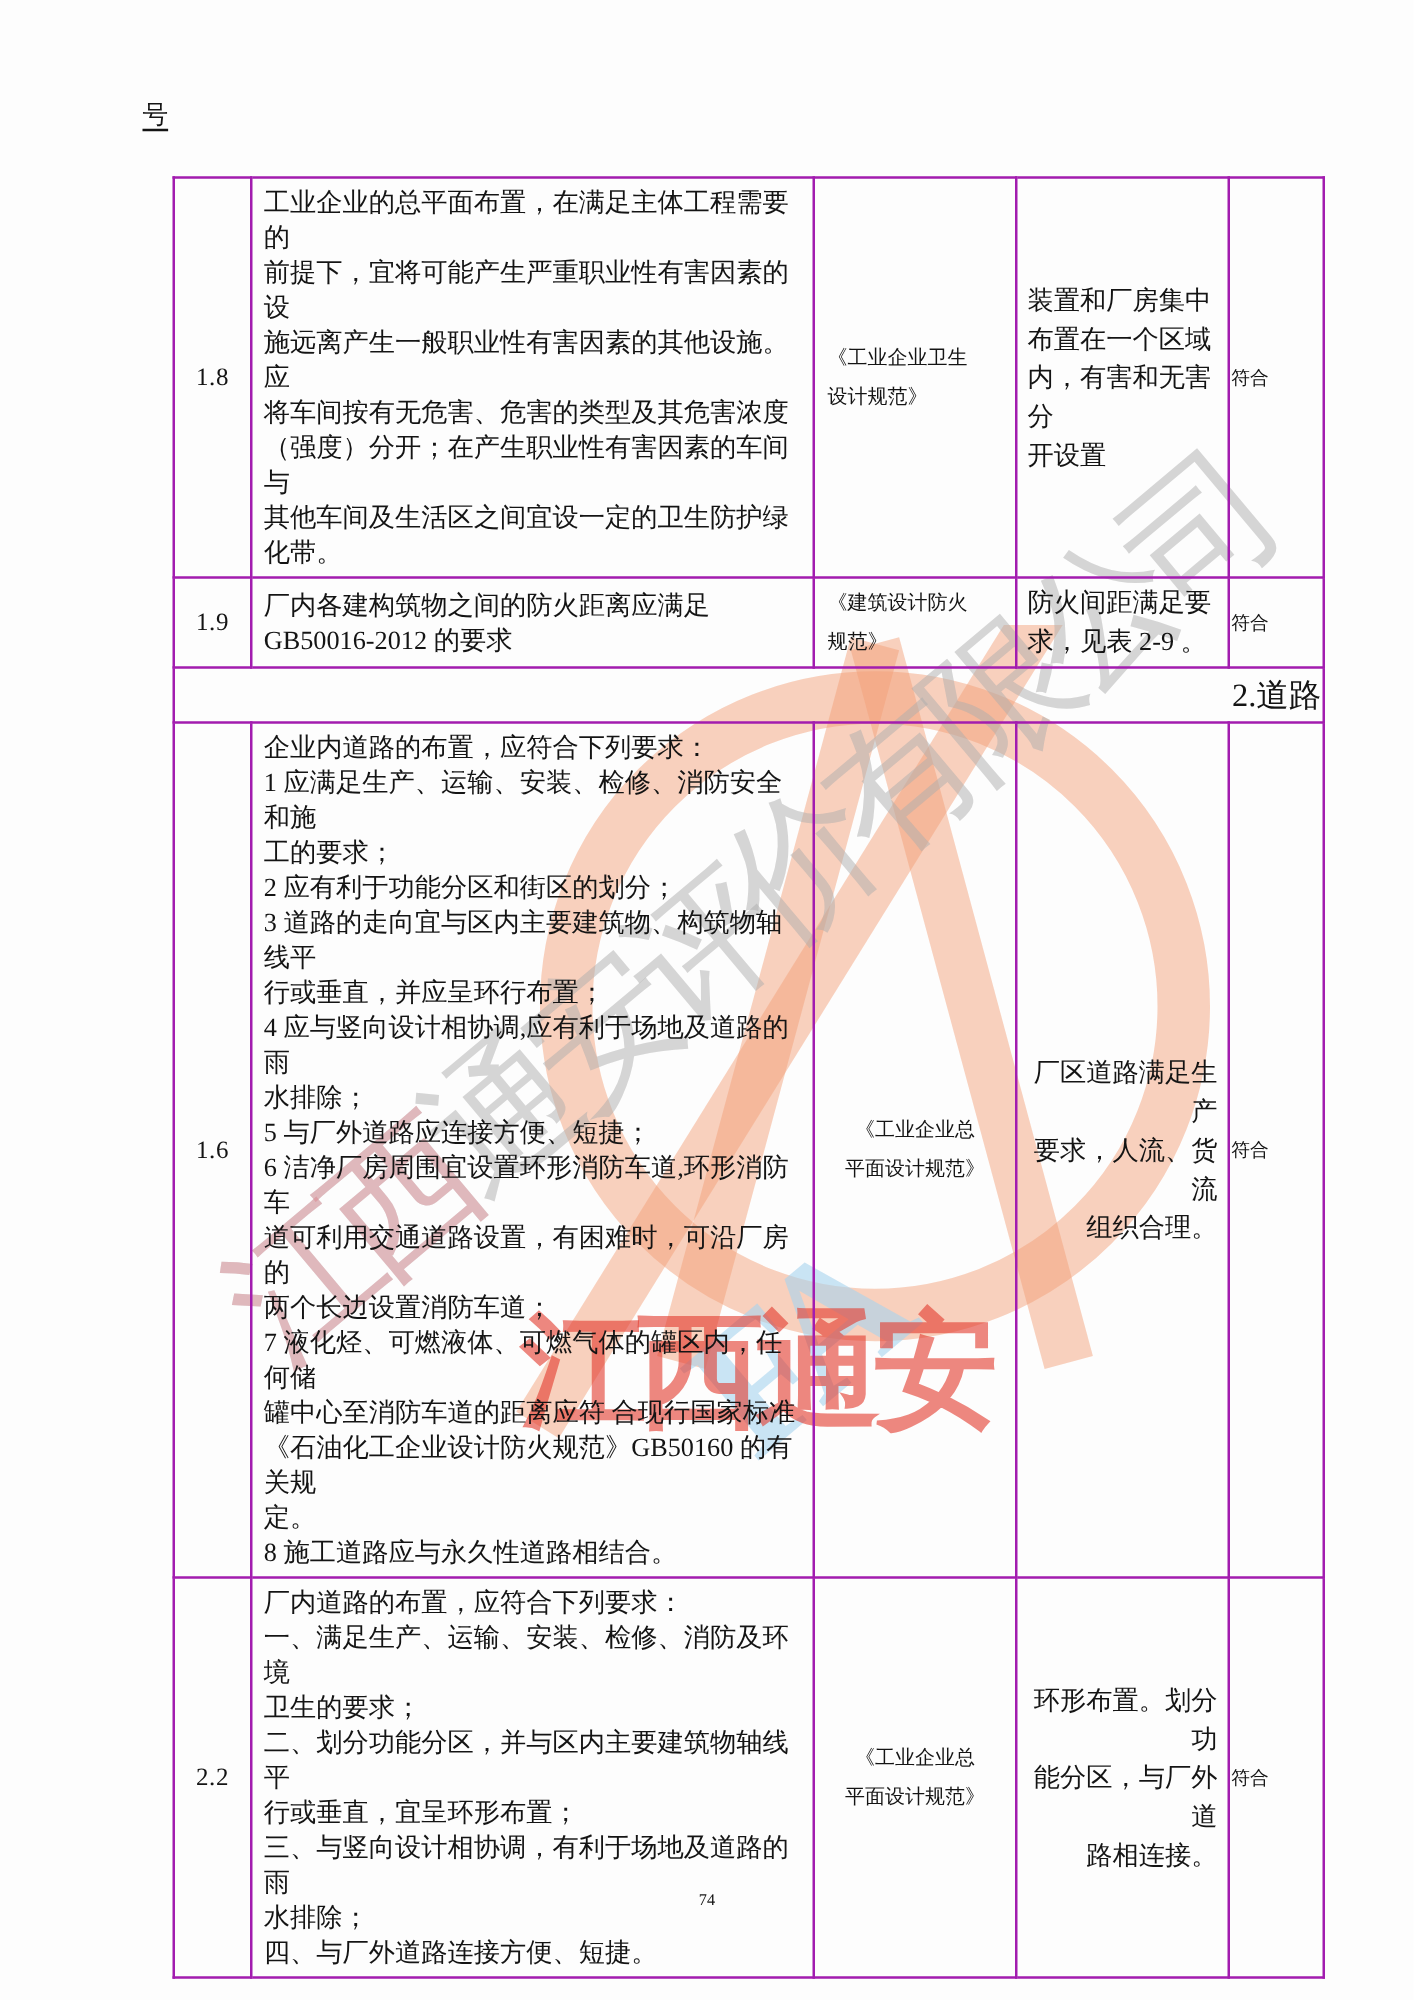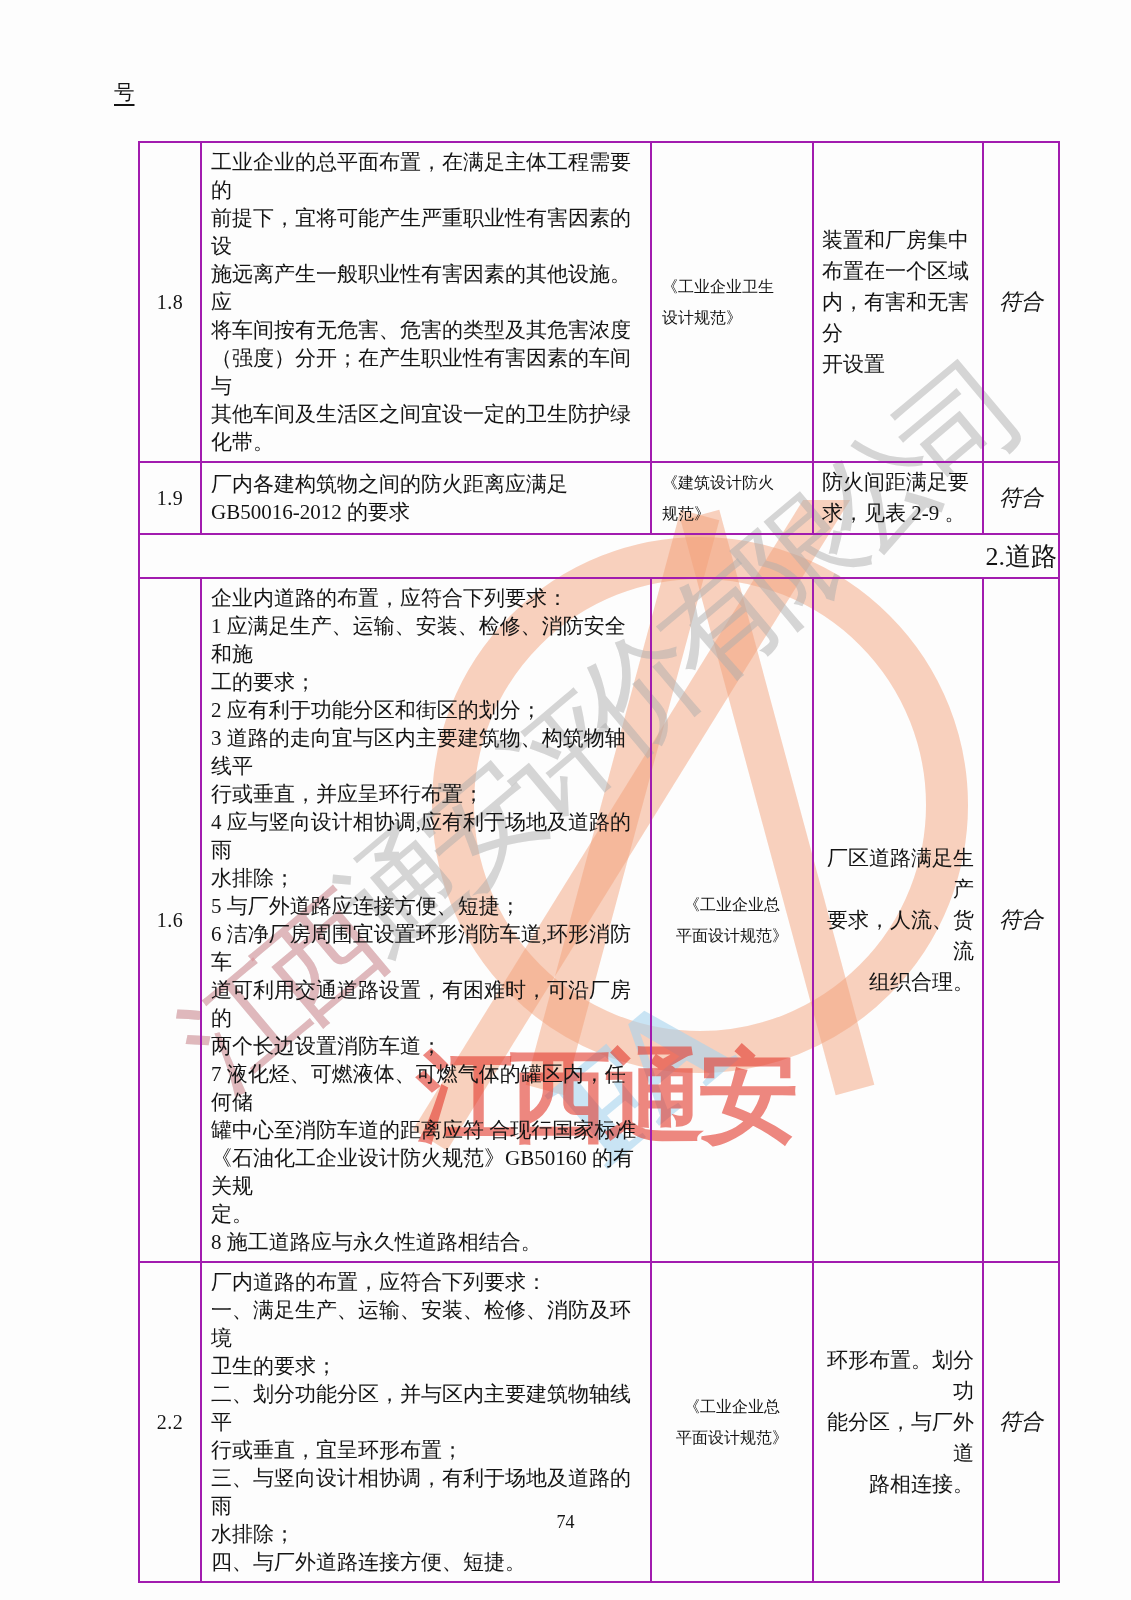--- a/index.html
+++ b/index.html
@@ -39,24 +39,24 @@
   .report-table td{border:2px solid #a21caf;vertical-align:middle;background:transparent;}
   .cell-no{text-align:center;font-size:20px;letter-spacing:0.5px;}
   .cell-content{
     font-size:21px;line-height:28px;padding:5px 12px 5px 9px;
     text-align:left;white-space:pre-line;
   }
   .cell-standard{font-size:16px;line-height:31px;text-align:center;white-space:pre-line;padding:4px 2px;}
   .cell-standard.align-left{text-align:left;padding-left:10px;}
   .cell-status{font-size:21px;line-height:31px;text-align:right;white-space:pre-line;padding:4px 8px;}
   .cell-status.align-left{text-align:left;}
-  .cell-result{text-align:center;font-size:22px;font-style:italic;}
+  .cell-result{text-align:left;font-size:15px;}
   .section-row td{text-align:right;font-size:26px;}
   
-  .page-number{position:absolute;left:0;top:1512px;width:100%;text-align:center;font-size:18px;}
+  .page-number{position:absolute;left:0;top:1512px;width:100%;text-align:center;font-size:13px;}
 </style>
 </head>
 <body>
 
 <div class="page">
 
   <div class="watermark">
     <svg class="wm-logo" width="620" height="660" viewBox="0 0 620 660">
       <g stroke="#f29e78" stroke-opacity="0.48" fill="none">
         <circle cx="305" cy="305" r="247" stroke-width="42"></circle>

